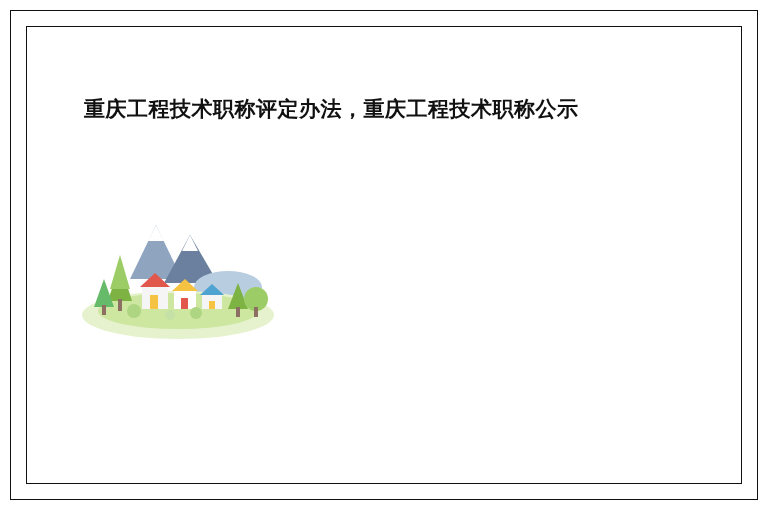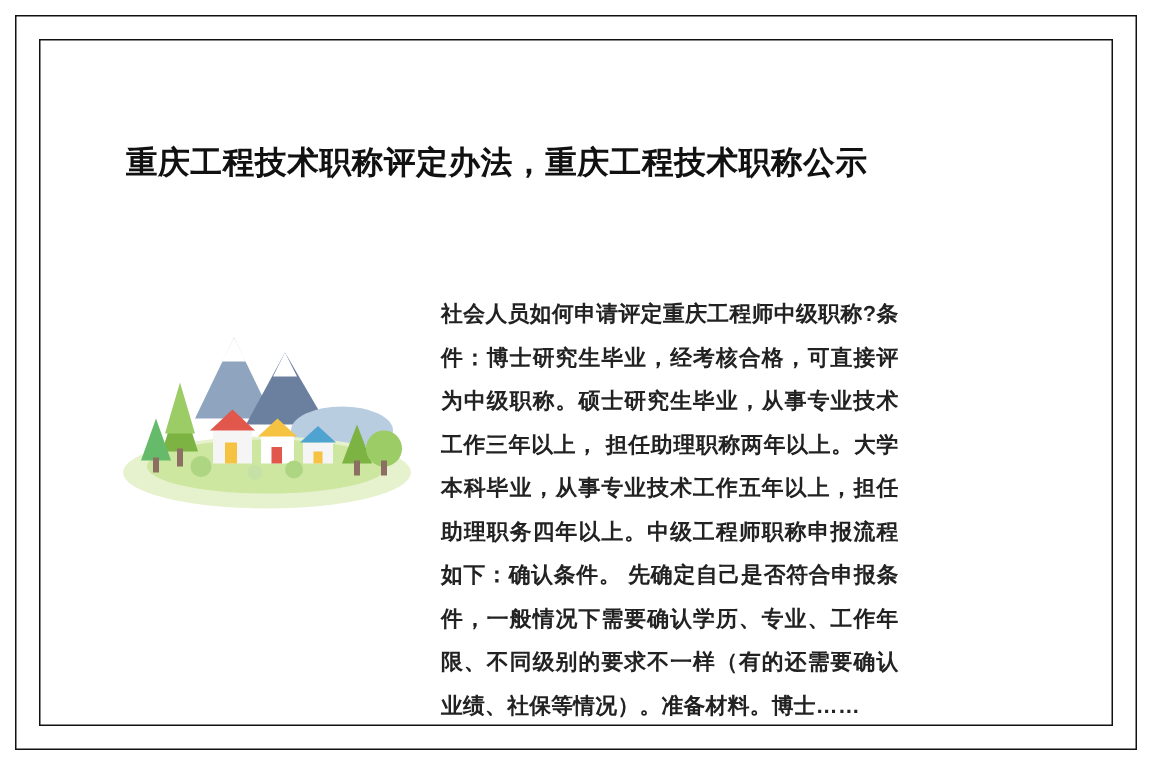--- a/index.html
+++ b/index.html
@@ -123,16 +123,15 @@
         <rect x="158" y="116" width="4" height="10" fill="#8d6e63"></rect>
         <circle cx="178" cy="108" r="12" fill="#9ccc65"></circle>
         <rect x="176" y="116" width="4" height="10" fill="#8d6e63"></rect>
 
         <circle cx="56" cy="120" r="7" fill="#aed581"></circle>
         <circle cx="118" cy="122" r="6" fill="#aed581"></circle>
         <circle cx="92" cy="124" r="5" fill="#c5e1a5"></circle>
       </svg>
     </div>
 
-    <div class="article"> 社会人员如何申请评定重庆工程师中级职称?条件：博士研究生毕业，经考核合格，可直接评为中级职称。硕士研究生毕业，从事专业技术工作三年以上， 担任助理职称两年以上。大学本科毕业，从事专业技术工作五年以上，担任助理职务四年以上。中级工程师职称申报流程如下：确认条件。 先确定自己是否符合申报条件，一般情况下需要确认学历、专业、工作年限、不同级别的要求不一样（有的还需要确认业绩、社保等情况）。准备材料。博士……</div>
 
   </div>
 </div>
 
 </body></html>

